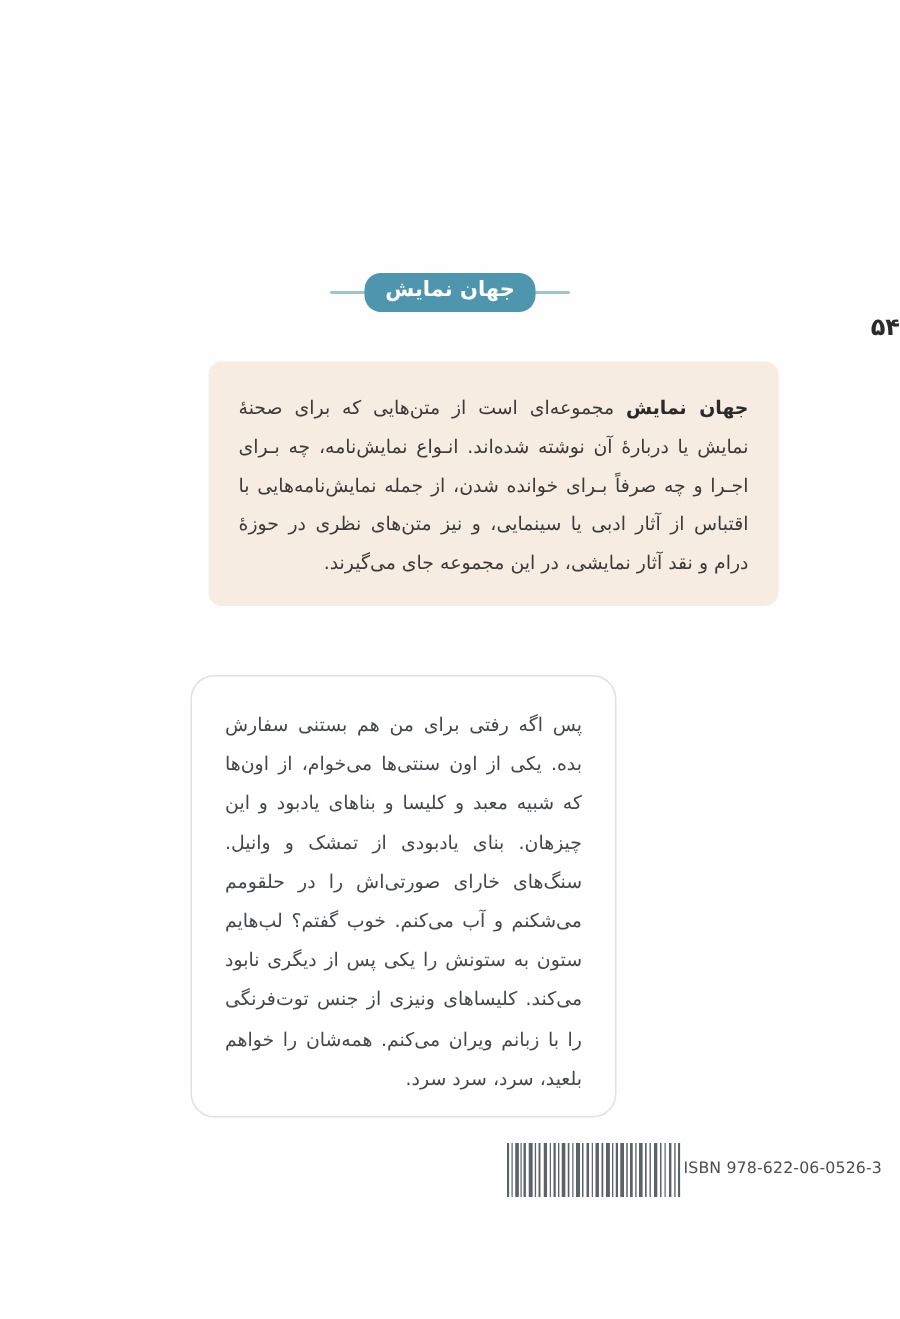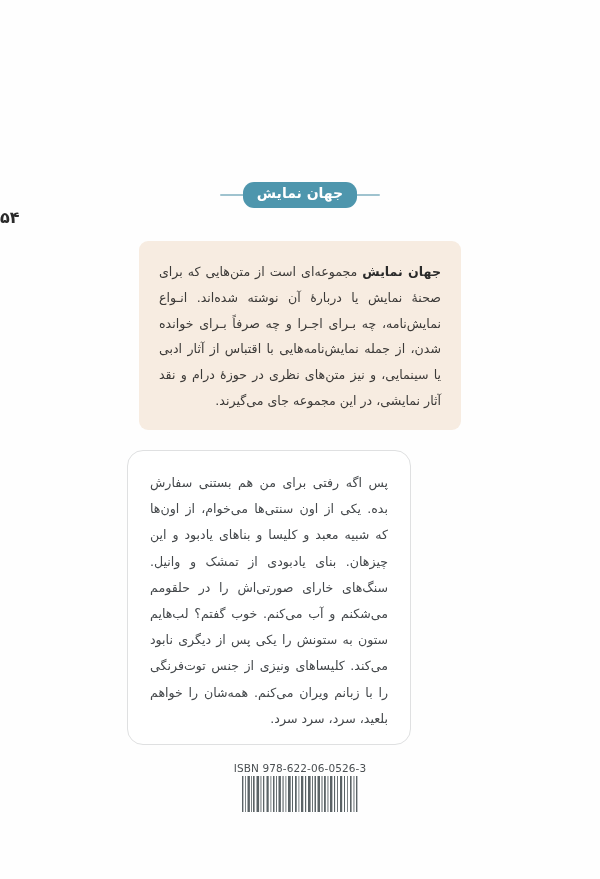--- a/index.html
+++ b/index.html
@@ -75,33 +75,33 @@
     white-space: nowrap;
     margin: 0 -3px;
     position: relative;
     z-index: 2;
   }
   .series-number {
     position: absolute;
     top: 208px;
     left: 0;
     right: 0;
-    text-align: left;
+    text-align: right;
     font-size: 16px;
     font-weight: 700;
     color: #2b2b2b;
     letter-spacing: 1px;
   }
 
   
   .series-panel {
     position: absolute;
     top: 241px;
     left: 139px;
-    width: 322px;
+    width: 380px;
     background: #f7ece1;
     border-radius: 9px;
     padding: 18px 20px 16px 20px;
     box-sizing: border-box;
   }
   .series-panel p {
     margin: 0;
     font-size: 12.6px;
     line-height: 2.05;
     color: #3c3a38;
@@ -142,23 +142,23 @@
     color: #5a5e60;
     direction: rtl;
     text-align: left;
   }
 
   
   .isbn-block {
     position: absolute;
     top: 762px;
     left: 0;
-    right: 0;
+    right: 12px;
     display: flex;
-    flex-direction: column;
+    flex-direction: row;
     align-items: center;
   }
   .isbn-text {
     font-family: "DejaVu Sans", "Liberation Sans", sans-serif;
     font-size: 10.5px;
     color: #4a4f52;
     letter-spacing: 0.1px;
     direction: ltr;
     margin-bottom: 2px;
   }

